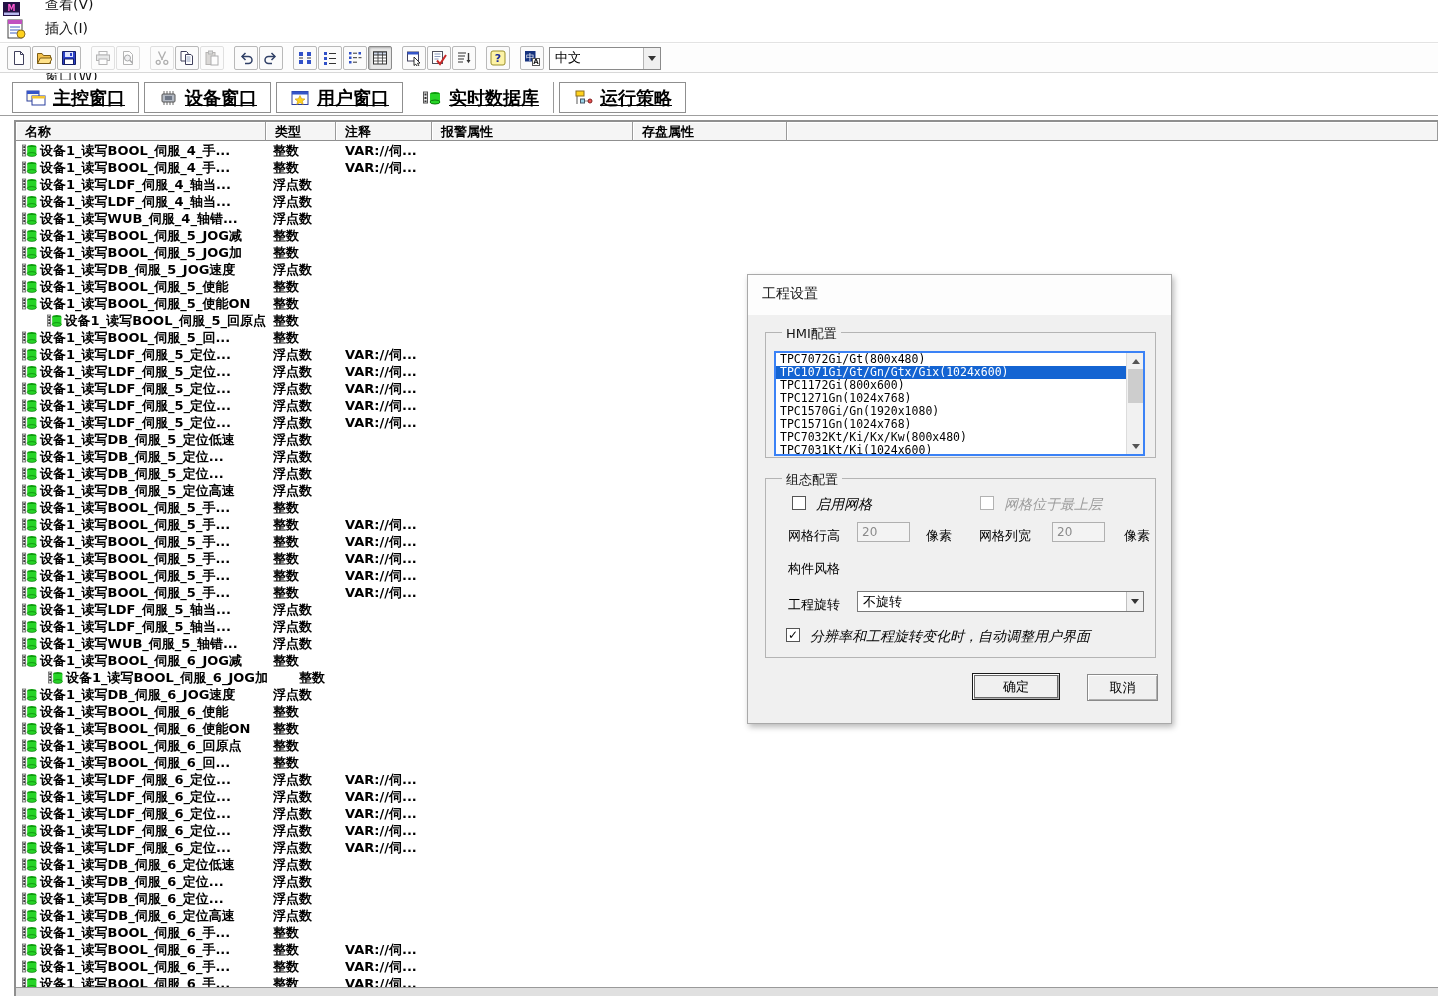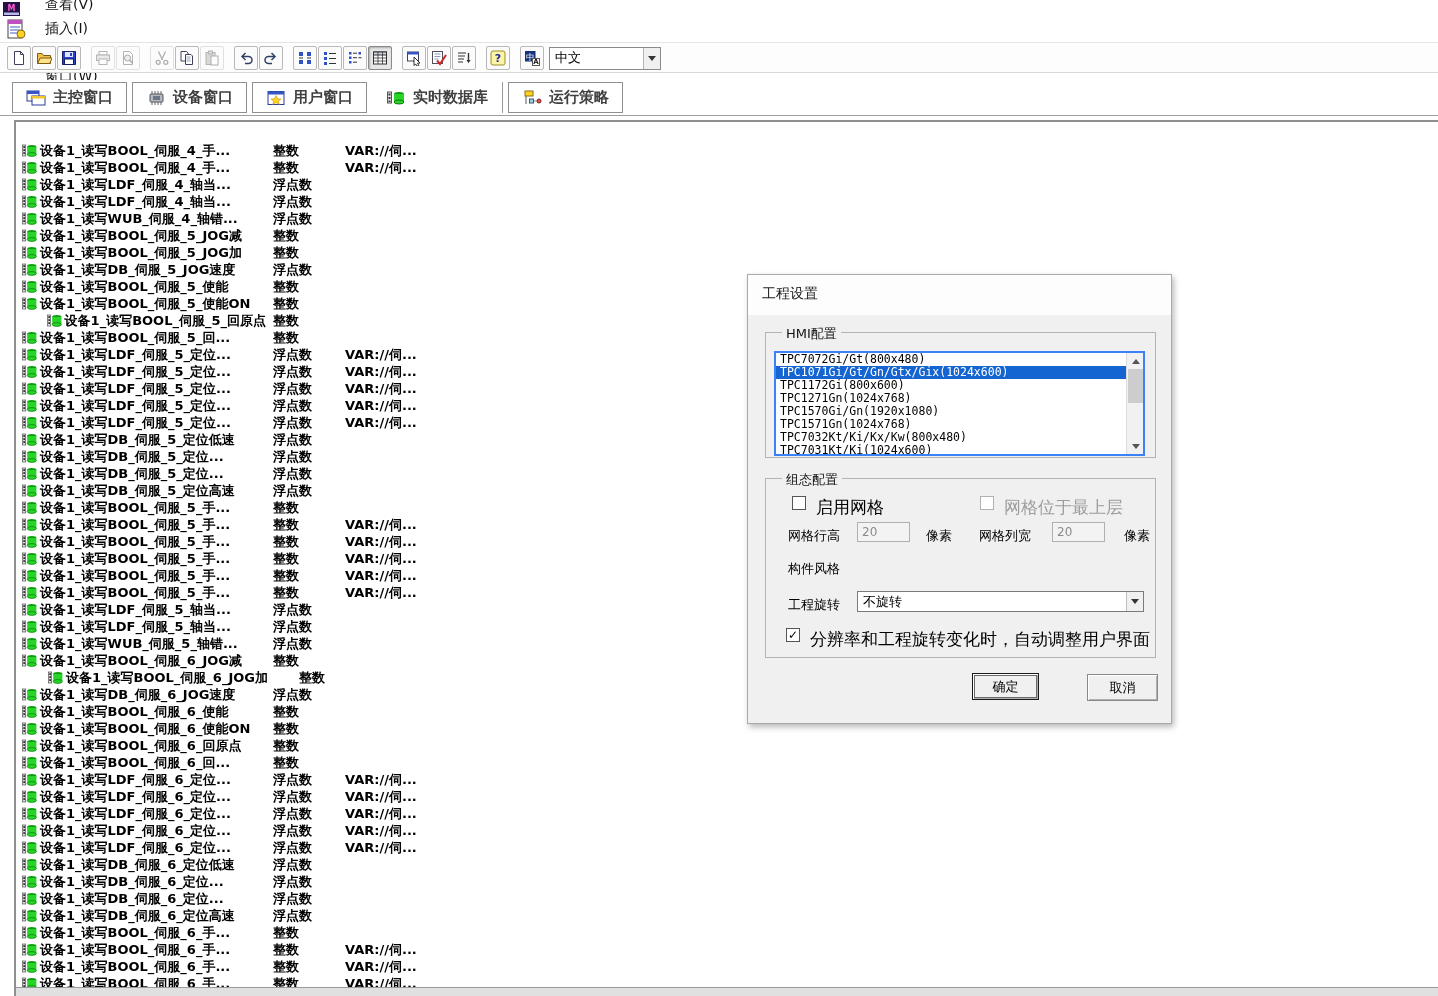--- a/index.html
+++ b/index.html
@@ -34,21 +34,21 @@
                display:flex; align-items:center; justify-content:center; }
   .arr-down { width:0; height:0; border:4px solid transparent; border-top:5px solid #333; margin-top:4px; }
 
   
   .tabbar { position:absolute; left:0; top:80px; width:100%; height:36px; background:#fff;
             display:flex; align-items:center; padding-left:12px; border-bottom:1px solid #9f9f9f; }
   .tab { height:31px; display:flex; align-items:center; gap:7px; padding:0 13px;
          border:1px solid #8f8f8f; background:#fff; margin-right:5px; }
   .tab.active { border-color:transparent; margin-right:0; }
   .tab-sep { width:1px; height:31px; background:#9a9a9a; margin-right:5px; }
-  .tab-label { font-size:15px; font-weight:bold; color:#404040; white-space:nowrap; }
+  .tab-label { font-size:18px; font-weight:bold; color:#000000; white-space:nowrap;text-decoration:underline; }
   .tab svg { width:20px; height:16px; }
 
   
   .tablepanel { position:absolute; left:14px; top:120px; right:0; bottom:0;
                 border-left:2px solid #8f8f8f; border-top:2px solid #8f8f8f; background:#fff; }
   .thead { position:absolute; left:0; top:0; right:0; height:19px; display:flex; background:#f5f5f5; }
   .th { font-size:13px; font-weight:bold; color:#000; padding:1px 0 0 9px;
         border-right:1px solid #9a9a9a; border-bottom:1px solid #8f8f8f;
         box-shadow:inset 1px 1px 0 #fff; white-space:nowrap; overflow:hidden; }
   .tbody { position:absolute; left:0; top:20px; right:0; bottom:9px; overflow:hidden; background:#fff; }
@@ -74,21 +74,21 @@
   .lbi.selected { color:#fff; }
   .vscroll { position:absolute; right:0; top:0; width:17px; height:100%; background:#f1f1f1; border-left:1px solid #dcdcdc; }
   .sb-btn { position:absolute; left:0; width:17px; height:15px; display:flex; align-items:center; justify-content:center; }
   .tri-up { width:0; height:0; border:4px solid transparent; border-bottom:5px solid #555; margin-top:-3px; }
   .tri-dn { width:0; height:0; border:4px solid transparent; border-top:5px solid #555; margin-bottom:-3px; }
   .sb-thumb { position:absolute; left:1px; top:16px; width:15px; height:34px; background:#cdcdcd; }
 
   .checkbox { position:absolute; width:14px; height:14px; background:#fff; border:1px solid #555;
               font-size:12px; line-height:12px; text-align:center; color:#000; font-weight:bold; }
   .checkbox.disabled { border-color:#b2b2b2; }
-  .cb-label { position:absolute; font-size:17px; color:#000; white-space:nowrap; }
+  .cb-label { position:absolute; font-size:14px; color:#000; white-space:nowrap;font-style:italic; }
   .cb-label.disabled { color:#9c9c9c; }
   .fld-label { position:absolute; font-size:13px; color:#000; white-space:nowrap; }
   .txtinput { position:absolute; width:53px; height:20px; background:#f3f3f3; border:1px solid #b0b0b0;
               font-size:12px; color:#8b8b8b; padding:2px 0 0 4px; }
   .dcombo { position:absolute; height:21px; width:287px; background:#fff; border:1px solid #7a7a7a;
             display:flex; align-items:center; }
   .dcombo .combo-text { font-size:13px; }
   .dcombo .combo-btn { background:#f0f0f0; border-left:1px solid #c0c0c0; }
 
   .btn { position:absolute; height:27px; background:#f0f0f0; font-size:13px; color:#000;
@@ -380,20 +380,28 @@
             <path d="M10 11h6" stroke="#888"></path>
             <rect x="7.5" y="9" width="4" height="4" fill="#9ad4e8" stroke="#456"></rect>
             <circle cx="17" cy="11" r="2" fill="#e85050" stroke="#802020"></circle>
           </svg>
         </span>
         <span class="tab-label">运行策略</span>
       </div>
     </div>
 
   <div class="tablepanel">
+    <div class="thead" id="thead">
+        <div class="th" style="width: 250px;">名称</div>
+        <div class="th" style="width: 70px;">类型</div>
+        <div class="th" style="width: 96px;">注释</div>
+        <div class="th" style="width: 201px;">报警属性</div>
+        <div class="th" style="width: 154px;">存盘属性</div>
+        <div class="th" style="flex: 1 1 0%;"></div>
+      </div>
     <div class="tbody" id="tbody">
         <div class="trow">
           <div class="tcell cell-name" style="width: 250px;">
             <span style="display: flex;">
               <svg viewBox="0 0 15 13">
                 <rect x="0.5" y="1" width="3.2" height="11" fill="#dcdcdc" stroke="#555" stroke-width="0.7"></rect>
                 <rect x="1.3" y="2.2" width="1.8" height="1.8" fill="#333"></rect>
                 <rect x="1.3" y="5.2" width="1.8" height="1.8" fill="#333"></rect>
                 <rect x="1.3" y="8.2" width="1.8" height="1.8" fill="#333"></rect>
                 <ellipse cx="9.8" cy="3" rx="4.6" ry="1.9" fill="#0c9c0c"></ellipse>
@@ -1346,17 +1354,17 @@
         <span class="combo-text">不旋转</span>
         <span class="combo-btn">
             <span class="arr-down"></span>
           </span>
       </div>
 
       <span class="checkbox" id="cb-auto" style="left:20px; top:149px;">✓</span>
       <span class="cb-label" style="left:44px; top:149px;">分辨率和工程旋转变化时，自动调整用户界面</span>
     </div>
 
-    <div class="btn default" style="left:224px; top:398px; width:67px;">确定</div>
+    <div class="btn default" style="left:224px; top:398px; width:88px;">确定</div>
     <div class="btn" style="left:339px; top:399px; width:71px;">取消</div>
   </div>
 
 </div>
 
 </body></html>

